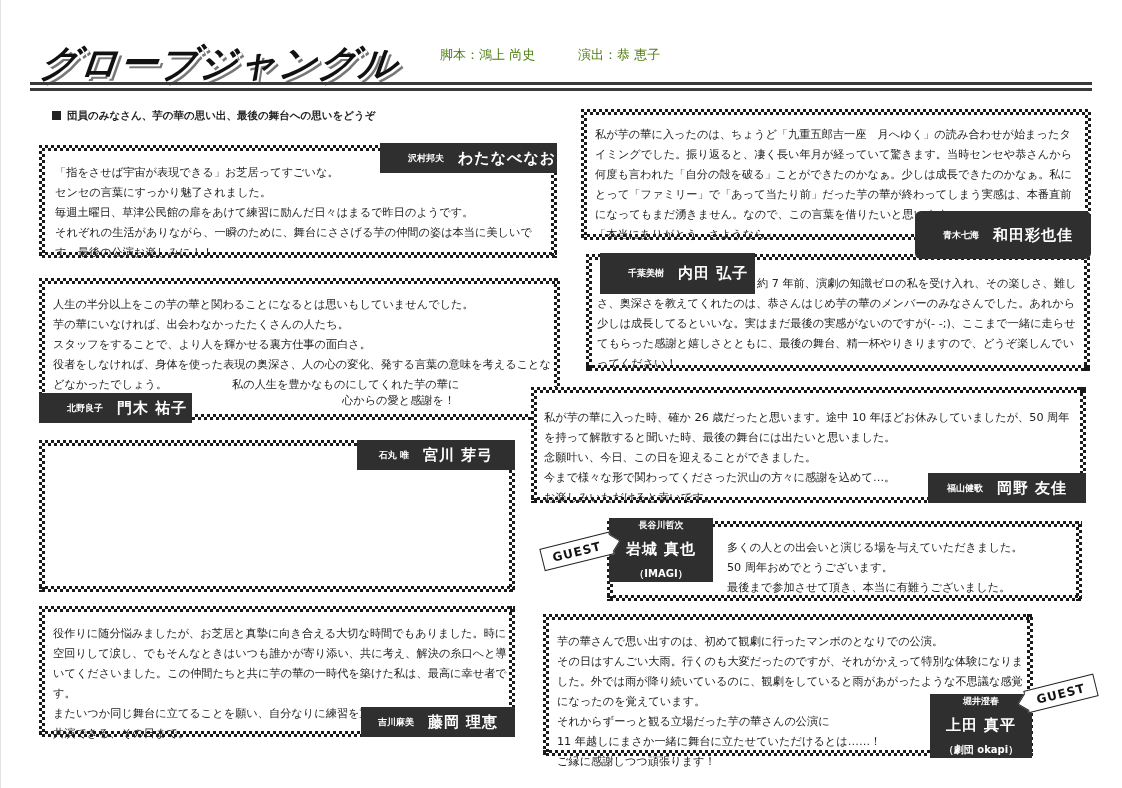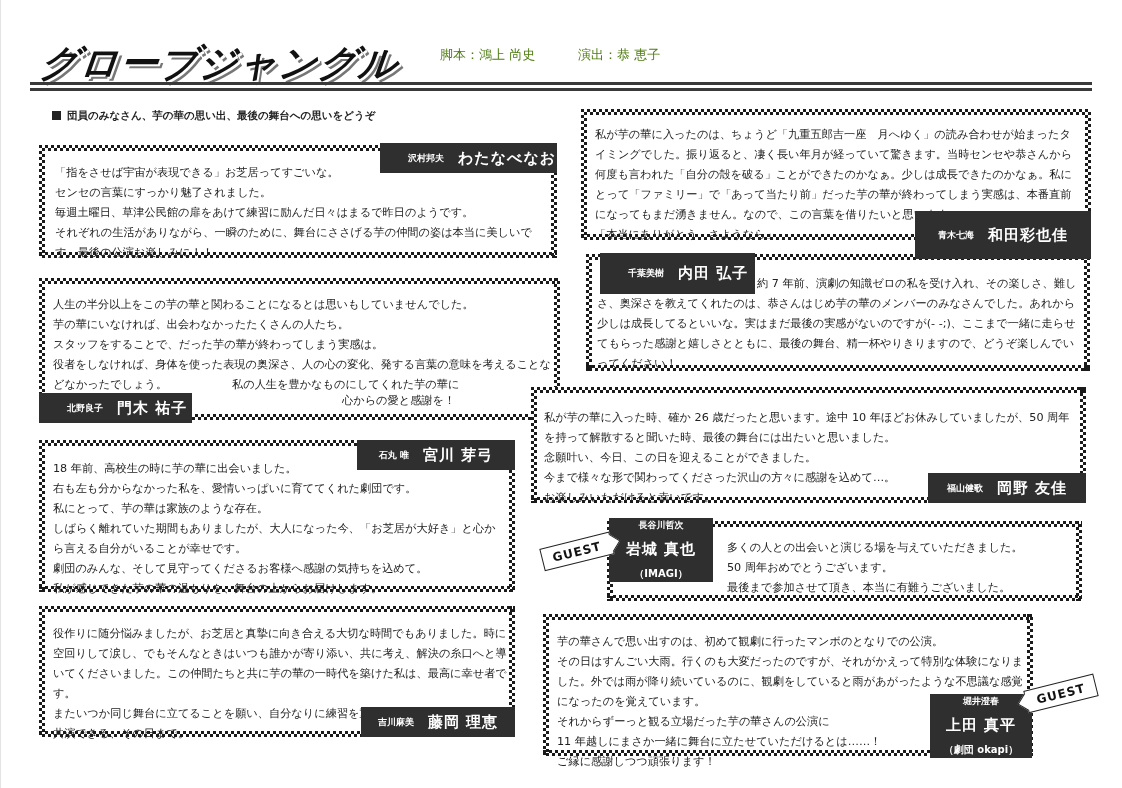--- a/index.html
+++ b/index.html
@@ -70,38 +70,32 @@
 </div>
 <div class="tag" style="left:380px;top:143px;width:177px;height:30px;">
   <span class="role">沢村邦夫</span>
   <span class="actor">わたなべなおと</span>
 </div>
 
 <div class="box" style="left:39px;top:278px;width:521px;height:142px;">
   <div class="checker"></div>
   <div class="body-text" style="left:14px;top:17px;width:500px;">人生の半分以上をこの芋の華と関わることになるとは思いもしていませんでした。
 芋の華にいなければ、出会わなかったたくさんの人たち。
-スタッフをすることで、だった芋の華が終わってしまう実感は。
+スタッフをすることで、より人を輝かせる裏方仕事の面白さ。
 役者をしなければ、身体を使った表現の奥深さ、人の心の変化、発する言葉の意味を考えることなどなかったでしょう。</div>
   <div class="body-text" style="left:193px;top:97px;">私の人生を豊かなものにしてくれた芋の華に</div>
   <div class="body-text" style="left:303px;top:113px;">心からの愛と感謝を！</div>
 </div>
 <div class="tag" style="left:39px;top:393px;width:153px;height:30px;">
   <span class="role">北野良子</span>
   <span class="actor">門木 祐子</span>
 </div>
 
 <div class="box" style="left:39px;top:440px;width:476px;height:152px;">
   <div class="checker"></div>
-  <div class="body-text" style="left:14px;top:19px;width:452px;">18 年前、高校生の時に芋の華に出会いました。
-右も左も分からなかった私を、愛情いっぱいに育ててくれた劇団です。
-私にとって、芋の華は家族のような存在。
-しばらく離れていた期間もありましたが、大人になった今、「お芝居が大好き」と心から言える自分がいることが幸せです。
-劇団のみんな、そして見守ってくださるお客様へ感謝の気持ちを込めて。
-私が感じてきた芋の華の温もりを、舞台の上からお届けします。</div>
 </div>
 <div class="tag" style="left:357px;top:440px;width:158px;height:30px;justify-content:center;">
   <span class="role">石丸 唯</span>
   <span class="actor">宮川 芽弓</span>
 </div>
 
 <div class="box" style="left:39px;top:606px;width:476px;height:131px;">
   <div class="checker"></div>
   <div class="body-text" style="left:14px;top:18px;width:456px;">役作りに随分悩みましたが、お芝居と真摯に向き合える大切な時間でもありました。時に空回りして涙し、でもそんなときはいつも誰かが寄り添い、共に考え、解決の糸口へと導いてくださいました。この仲間たちと共に芋の華の一時代を築けた私は、最高に幸せ者です。
 またいつか同じ舞台に立てることを願い、自分なりに練習を重ねていきます。
@@ -110,21 +104,21 @@
 <div class="tag" style="left:361px;top:707px;width:154px;height:30px;justify-content:center;">
   <span class="role">吉川麻美</span>
   <span class="actor">藤岡 理恵</span>
 </div>
 
 <div class="box" style="left:581px;top:109px;width:510px;height:131px;">
   <div class="checker"></div>
   <div class="body-text" style="left:14px;top:16px;width:486px;">私が芋の華に入ったのは、ちょうど「九重五郎吉一座　月へゆく」の読み合わせが始まったタイミングでした。振り返ると、凄く長い年月が経っていて驚きます。当時センセや恭さんから何度も言われた「自分の殻を破る」ことができたのかなぁ。少しは成長できたのかなぁ。私にとって「ファミリー」で「あって当たり前」だった芋の華が終わってしまう実感は、本番直前になってもまだ湧きません。なので、この言葉を借りたいと思います。
 「本当にありがとう、さようなら」</div>
 </div>
-<div class="tag" style="left:915px;top:211px;width:176px;height:48px;justify-content:center;">
+<div class="tag" style="left:915px;top:211px;width:176px;height:48px;border-radius:6px;">
   <span class="role">青木七海</span>
   <span class="actor">和田彩也佳</span>
 </div>
 
 <div class="box" style="left:586px;top:254px;width:504px;height:117px;">
   <div class="checker"></div>
   <div class="body-text" style="left:11px;top:20px;width:482px;text-indent:160px;">約 7 年前、演劇の知識ゼロの私を受け入れ、その楽しさ、難しさ、奥深さを教えてくれたのは、恭さんはじめ芋の華のメンバーのみなさんでした。あれから少しは成長してるといいな。実はまだ最後の実感がないのですが(- -;)、ここまで一緒に走らせてもらった感謝と嬉しさとともに、最後の舞台、精一杯やりきりますので、どうぞ楽しんでいってください！</div>
 </div>
 <div class="tag" style="left:600px;top:253px;width:155px;height:41px;">
   <span class="role">千葉美樹</span>

